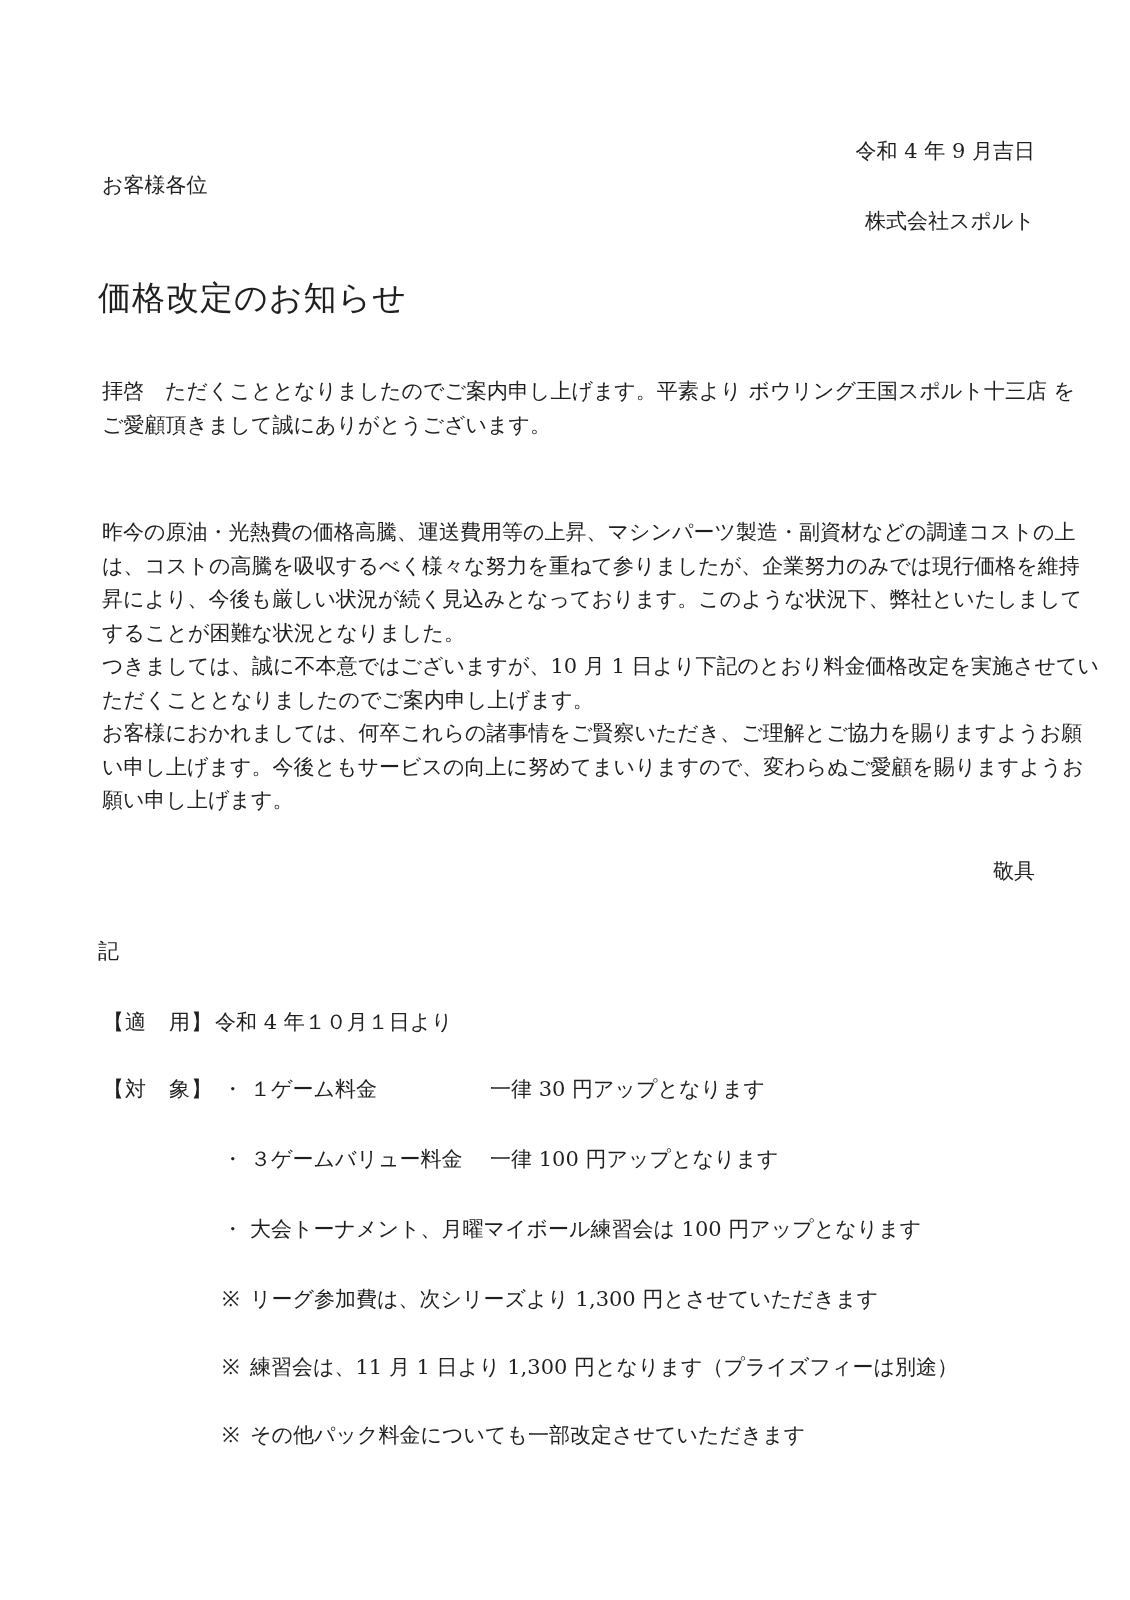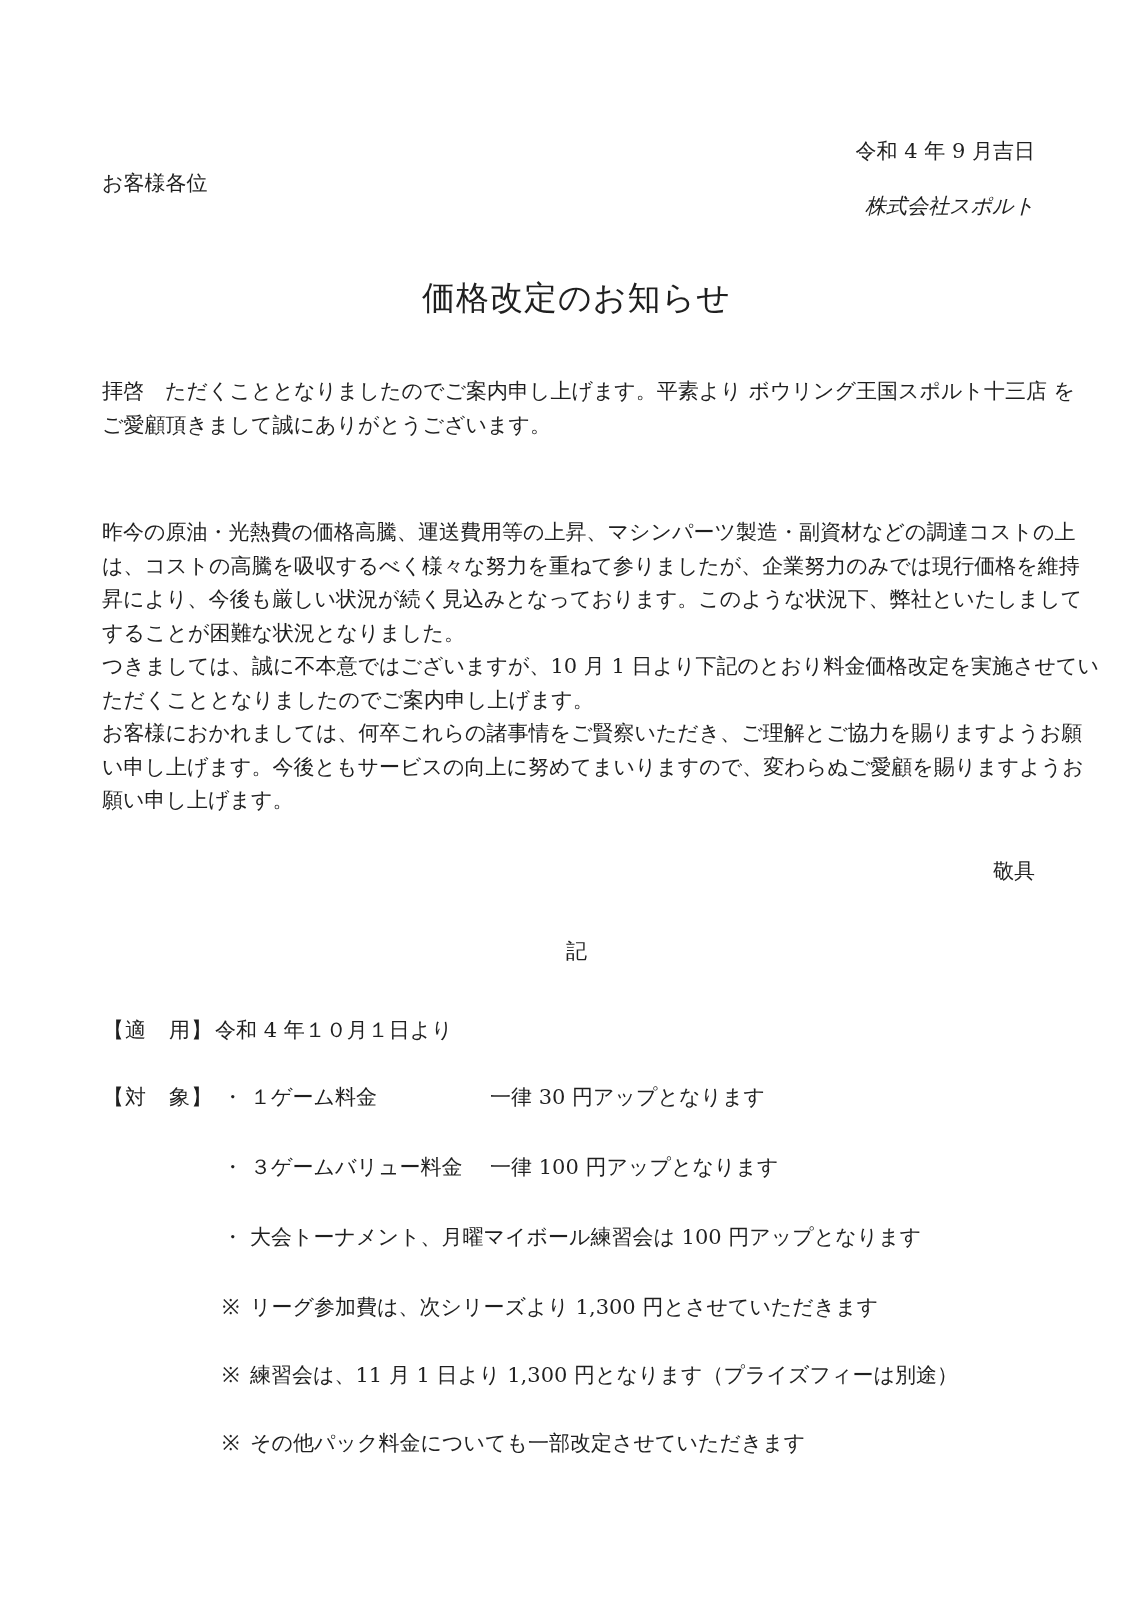--- a/index.html
+++ b/index.html
@@ -10,41 +10,41 @@
     color:#1f1f1f;
     font-family:"DejaVu Serif","Liberation Serif",serif;
     overflow:hidden;
   }
   .abs { position:absolute; }
   .fs { font-size:21px; }
   .para { left:102px; width:921px; font-size:21px; line-height:33.5px; }
   .line { white-space:nowrap; }
   .j { text-align:justify; text-align-last:justify; }
   .right { right:95px; text-align:right; font-size:21px; line-height:34px; white-space:nowrap; }
-  .center { left:116px; width:921px; text-align:center; }
+  .center { left:98px; width:921px; }
   .title { top:278px; font-size:33px; line-height:40px; letter-spacing:1px; }
   .ki { top:934px; font-size:21px; line-height:34px; }
-  .row { left:102px; width:933px; height:34px; line-height:34px; font-size:21px; white-space:nowrap;margin-top:8px; }
+  .row { left:102px; width:933px; height:34px; line-height:34px; font-size:21px; white-space:nowrap; }
   .row > span { position:absolute; top:0; }
   .lab { left:1px;   letter-spacing:1px; }
   .val { left:113px; }
   .m   { left:120px; }
   .n   { left:148px; }
   .d   { left:388px; }
 </style>
 </head>
 <body>
 
 <div class="page">
 
   <div class="abs right" style="top:134px;">令和 4 年 9 月吉日</div>
 
-  <div class="abs fs" style="left:102px; top:168px; line-height:34px;font-family:Liberation Mono, monospace;">お客様各位</div>
+  <div class="abs fs" style="left:102px; top:168px; line-height:34px;">お客様各位</div>
 
-  <div class="abs right" style="top:189px;font-style:italic;">株式会社スポルト</div>
+  <div class="abs right" style="top:204px;">株式会社スポルト</div>
 
   <div class="abs center title">価格改定のお知らせ</div>
 
   <div class="abs para" style="top:375px;">
     <div class="line j">拝啓　ただくこととなりましたのでご案内申し上げます。平素より ボウリング王国スポルト十三店 を</div>
     <div class="line">ご愛顧頂きまして誠にありがとうございます。</div>
   </div>
 
   <div class="abs para" style="top:480px;margin-top:36px;">
     <div class="line j">昨今の原油・光熱費の価格高騰、運送費用等の上昇、マシンパーツ製造・副資材などの調達コストの上</div>

